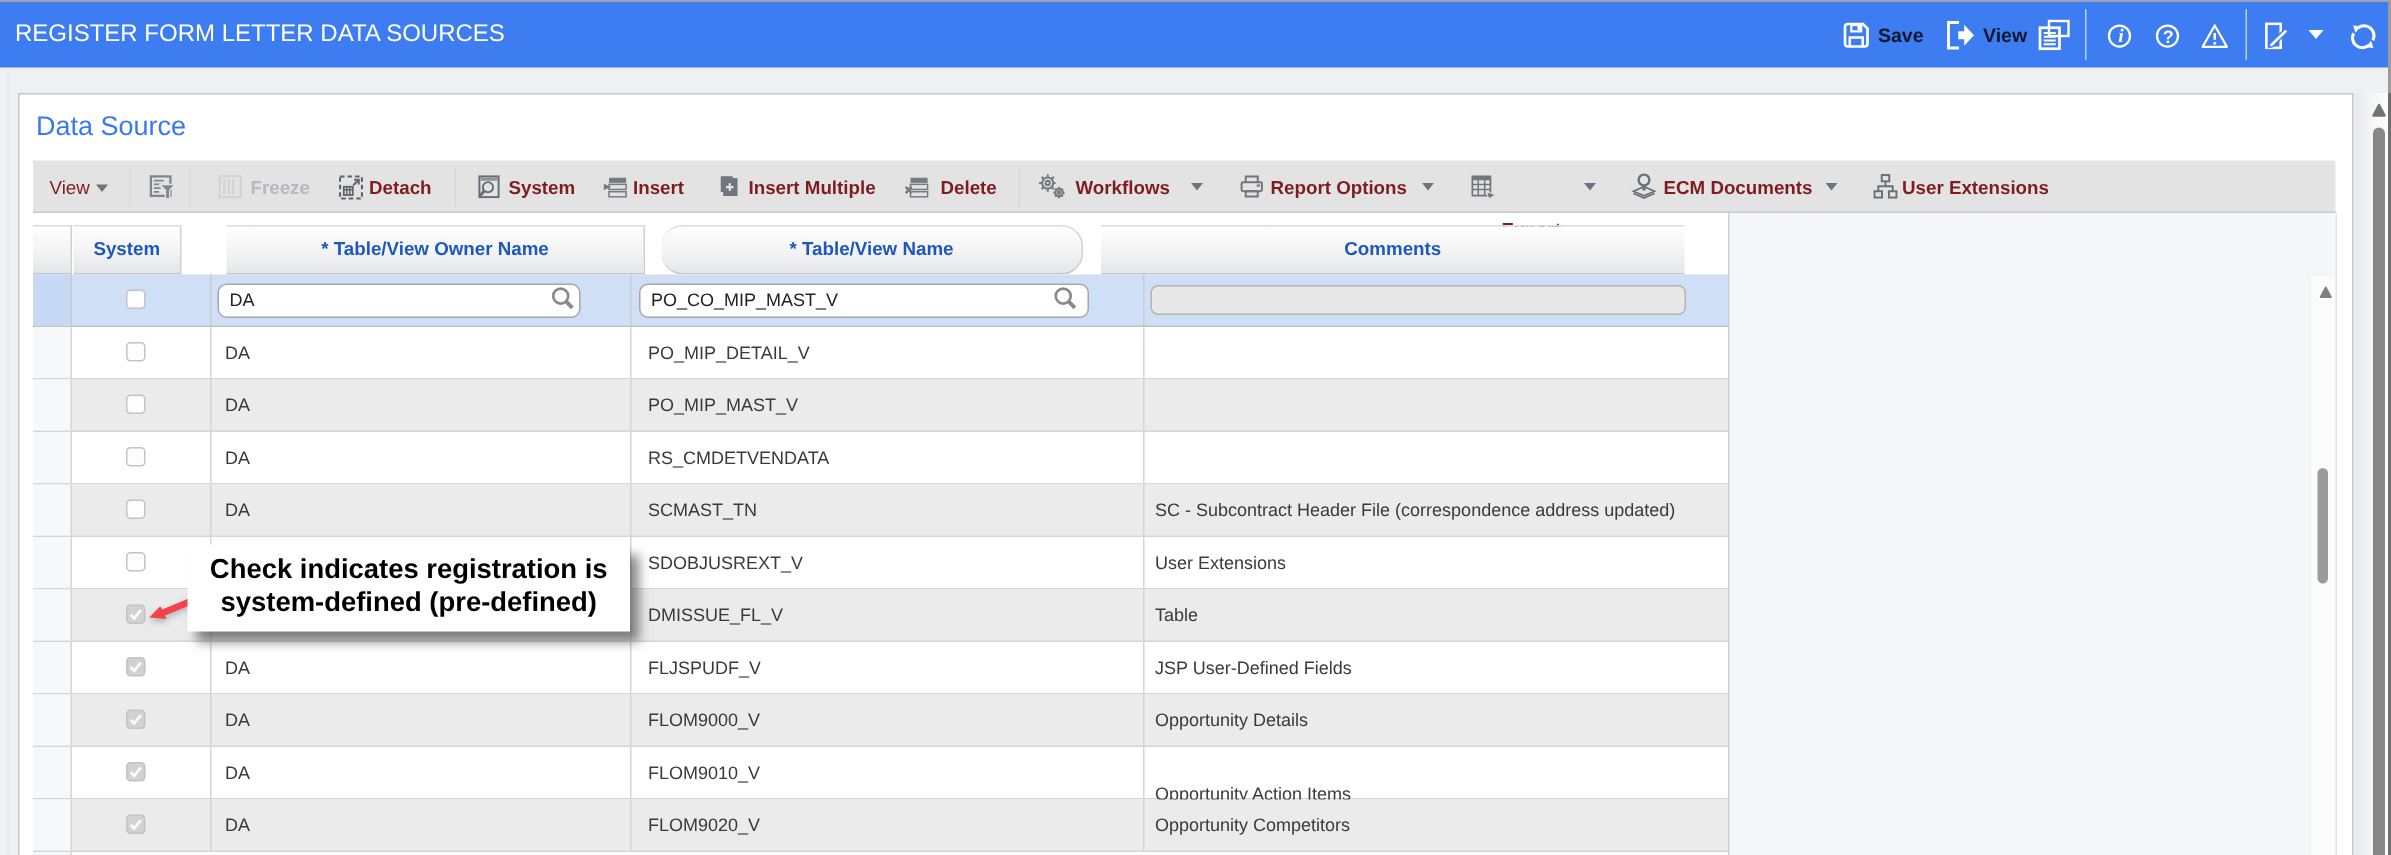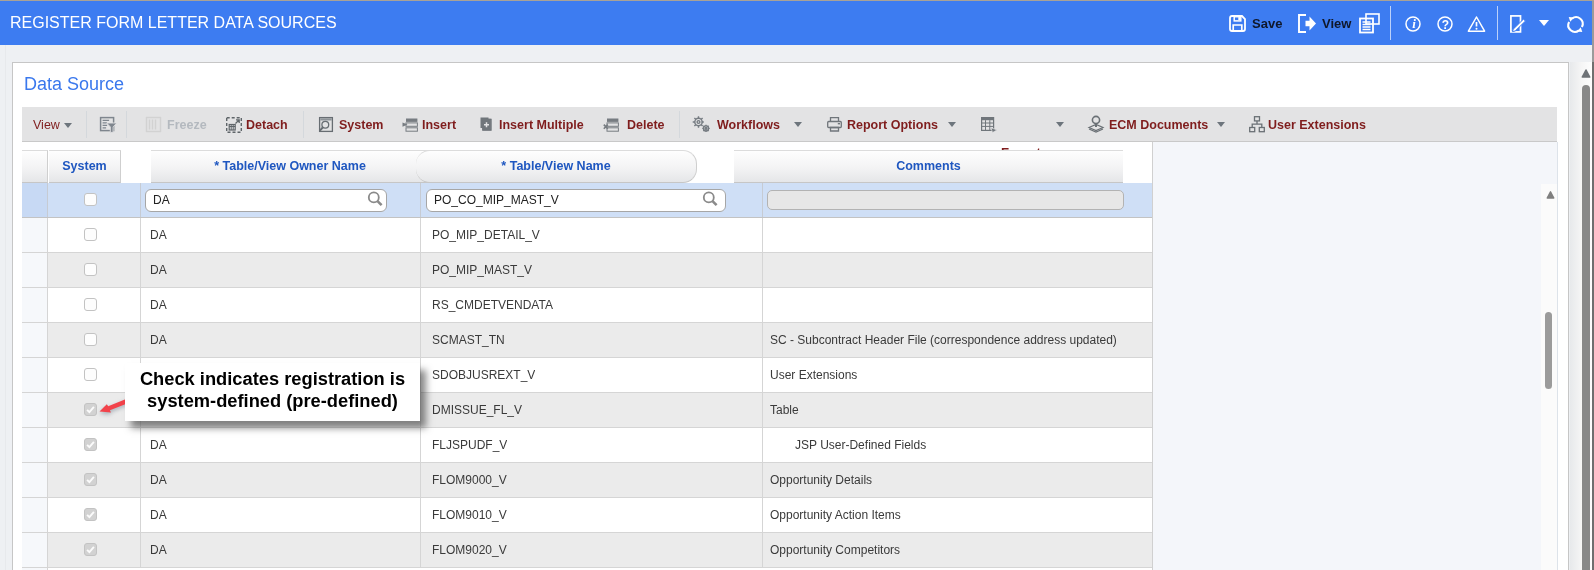--- a/index.html
+++ b/index.html
@@ -203,21 +203,21 @@
       <rect x="10.3" y="11.5" width="5" height="4.2"></rect>
       <path d="M8 4.9 V8.2 M3.2 11.5 V8.2 H12.8 V11.5"></path>
     </g>
   </svg>
   <span class="tbtxt" style="left:1246px;">User Extensions</span>
 </div>
 
 <div class="th" style="left:22px; width:26px;"></div>
 <div class="th" style="left:49px; width:72px;">System</div>
 <div class="th" style="left:151px; width:279px;">* Table/View Owner Name</div>
-<div class="th" style="left:416px; width:281px;border-radius:14px;">* Table/View Name</div>
+<div class="th" style="left:441px; width:281px;border-radius:14px;">* Table/View Name</div>
 <div class="th" style="left:734px; width:389px; border-right:none;">Comments</div>
 
 <div id="rows">
   <div class="row rw" style="top:218px; height:35px;">
       <div class="rowhdr"></div>
       <span class="cb" style="left:62px; top:10px;"></span>
       <span class="vline" style="left:118px;"></span>
       <span class="vline" style="left:398px;"></span>
       <span class="vline" style="left:740px;"></span>
       <span class="cell" style="left:128px;">DA</span>
@@ -280,21 +280,21 @@
       <span class="cb cbc" style="left:62px; top:10px;">
         <svg style="left:-1px; top:-1px;" width="13" height="13" viewBox="0 0 13 13">
           <path d="M3.1 6.9 L5.4 9.2 L9.9 3.8" fill="none" stroke="#fbfbfb" stroke-width="1.9"></path>
         </svg>
       </span>
       <span class="vline" style="left:118px;"></span>
       <span class="vline" style="left:398px;"></span>
       <span class="vline" style="left:740px;"></span>
       <span class="cell" style="left:128px;">DA</span>
       <span class="cell" style="left:410px;">FLJSPUDF_V</span>
-      <span class="cell" style="left:773px;">JSP User-Defined Fields</span>
+      <span class="cell" style="left:748px;">JSP User-Defined Fields</span>
     </div>
   <div class="row rg" style="top:463px; height:35px;">
       <div class="rowhdr"></div>
       <span class="cb cbc" style="left:62px; top:10px;">
         <svg style="left:-1px; top:-1px;" width="13" height="13" viewBox="0 0 13 13">
           <path d="M3.1 6.9 L5.4 9.2 L9.9 3.8" fill="none" stroke="#fbfbfb" stroke-width="1.9"></path>
         </svg>
       </span>
       <span class="vline" style="left:118px;"></span>
       <span class="vline" style="left:398px;"></span>
@@ -308,21 +308,21 @@
       <span class="cb cbc" style="left:62px; top:10px;">
         <svg style="left:-1px; top:-1px;" width="13" height="13" viewBox="0 0 13 13">
           <path d="M3.1 6.9 L5.4 9.2 L9.9 3.8" fill="none" stroke="#fbfbfb" stroke-width="1.9"></path>
         </svg>
       </span>
       <span class="vline" style="left:118px;"></span>
       <span class="vline" style="left:398px;"></span>
       <span class="vline" style="left:740px;"></span>
       <span class="cell" style="left:128px;">DA</span>
       <span class="cell" style="left:410px;">FLOM9010_V</span>
-      <span class="cell" style="left:748px;">Opportunity Action Items</span>
+      <span class="cell" style="left:748px;margin-top:14px;">Opportunity Action Items</span>
     </div>
   <div class="row rg" style="top:533px; height:35px;">
       <div class="rowhdr"></div>
       <span class="cb cbc" style="left:62px; top:10px;">
         <svg style="left:-1px; top:-1px;" width="13" height="13" viewBox="0 0 13 13">
           <path d="M3.1 6.9 L5.4 9.2 L9.9 3.8" fill="none" stroke="#fbfbfb" stroke-width="1.9"></path>
         </svg>
       </span>
       <span class="vline" style="left:118px;"></span>
       <span class="vline" style="left:398px;"></span>

